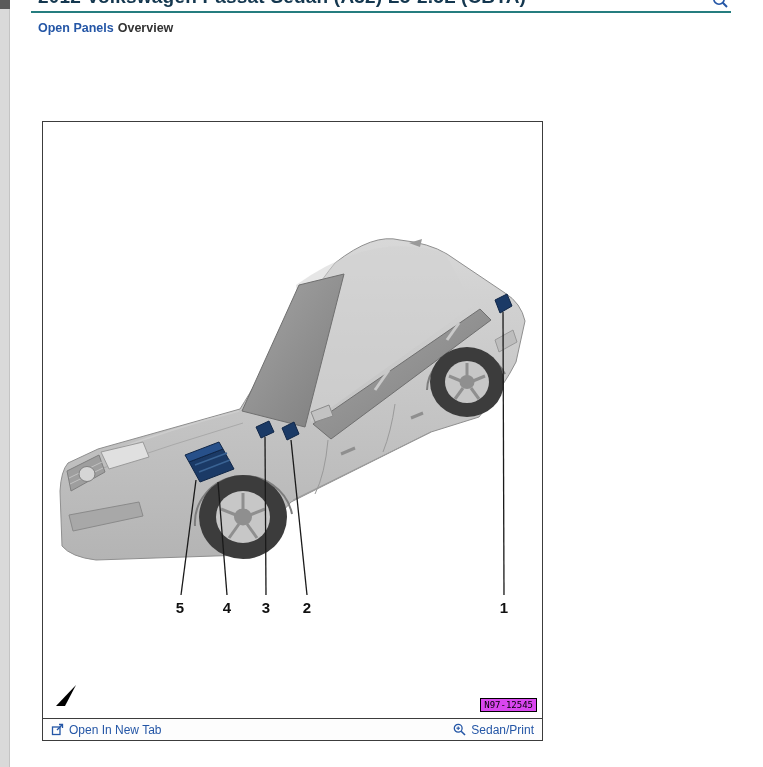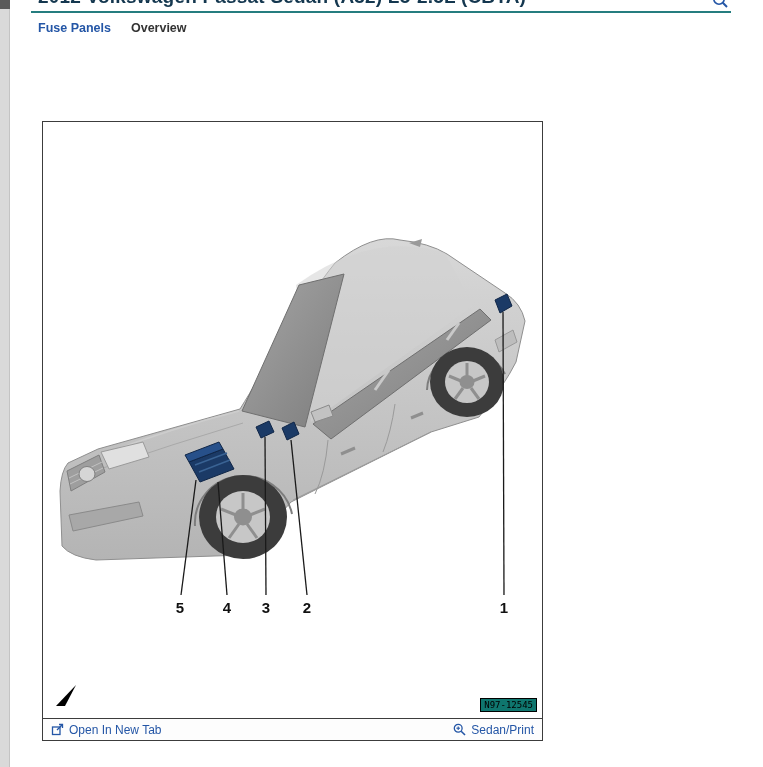--- a/index.html
+++ b/index.html
@@ -13,35 +13,35 @@
   .content { position:absolute; left:11px; top:0; width:752px; height:767px; background:#fff; }
 
   
   .header { position:relative; height:13px; overflow:hidden; }
   .page-title { position:absolute; left:27px; top:-14px; font-size:19px; font-weight:bold; color:#14374f; white-space:nowrap; letter-spacing:0.2px; }
   .title-rule { position:absolute; left:20px; right:32px; bottom:0; height:2px; background:#257d7f; }
   .header-zoom { position:absolute; right:34px; top:-7px; color:#2456a6; }
 
   .breadcrumb { margin:8px 0 0 27px; font-size:12.5px; }
   .crumb-link { color:#2456a6; font-weight:bold; text-decoration:none; cursor:pointer; }
-  .crumb-current { color:#333; font-weight:bold; margin-left:20px; }
+  .crumb-current { color:#333; font-weight:bold; margin-left:4px; }
 
   
   .figure-wrap { position:absolute; left:31px; top:121px; width:501px; border:1px solid #3c3c3c; background:#fff; }
   .figure-area { position:relative; width:499px; height:596px; background:#fff; overflow:hidden; }
   .car-svg { position:absolute; left:0; top:0; }
 
   .callout-num { position:absolute; font-weight:bold; font-size:15px; color:#111; width:18px; text-align:center; }
   .num-5 { left:128px; top:477px; }
   .num-4 { left:175px; top:477px; }
   .num-3 { left:214px; top:477px; }
   .num-2 { left:255px; top:477px; }
   .num-1 { left:452px; top:477px; }
 
-  .figure-label { position:absolute; right:5px; bottom:6px; border:1px solid #000; font-family:"DejaVu Sans Mono", monospace; font-size:9px; line-height:12px; padding:0 3px; color:#000; background:#0f766e; }
+  .figure-label { position:absolute; right:5px; bottom:6px; border:1px solid #000; font-family:"DejaVu Sans Mono", monospace; font-size:9px; line-height:12px; padding:0 3px; color:#000; background:#d946ef; }
 
   .figure-footer { display:flex; justify-content:space-between; align-items:center; border-top:1px solid #3c3c3c; height:22px; padding:0 8px; font-size:12px; background:#fdfdfd;text-align:right; }
   .footer-link { color:#2456a6; text-decoration:none; display:flex; align-items:center; gap:5px; cursor:pointer; }
   .footer-link svg { display:block; }
 </style>
 </head>
 <body>
 
 <div class="page">
 
@@ -56,21 +56,21 @@
       <span class="header-zoom">
         <svg width="18" height="16" viewBox="0 0 18 16">
           <circle cx="8" cy="6" r="5.2" fill="none" stroke="currentColor" stroke-width="1.6"></circle>
           <line x1="11.8" y1="9.8" x2="16" y2="14" stroke="currentColor" stroke-width="2"></line>
         </svg>
       </span>
       <div class="title-rule"></div>
     </div>
 
     <div class="breadcrumb">
-      <a class="crumb-link">Fuse Panels</a><span class="crumb-current">Overview</span>
+      <a class="crumb-link">Open Panels</a><span class="crumb-current">Overview</span>
     </div>
 
     <div class="figure-wrap">
       <div class="figure-area">
 
         <svg class="car-svg" width="499" height="596" viewBox="0 0 499 596">
           <defs>
             <linearGradient id="bodyGrad" x1="0" y1="0" x2="0" y2="1">
               <stop offset="0" stop-color="#d8d8d8"></stop>
               <stop offset="1" stop-color="#b4b4b4"></stop>

